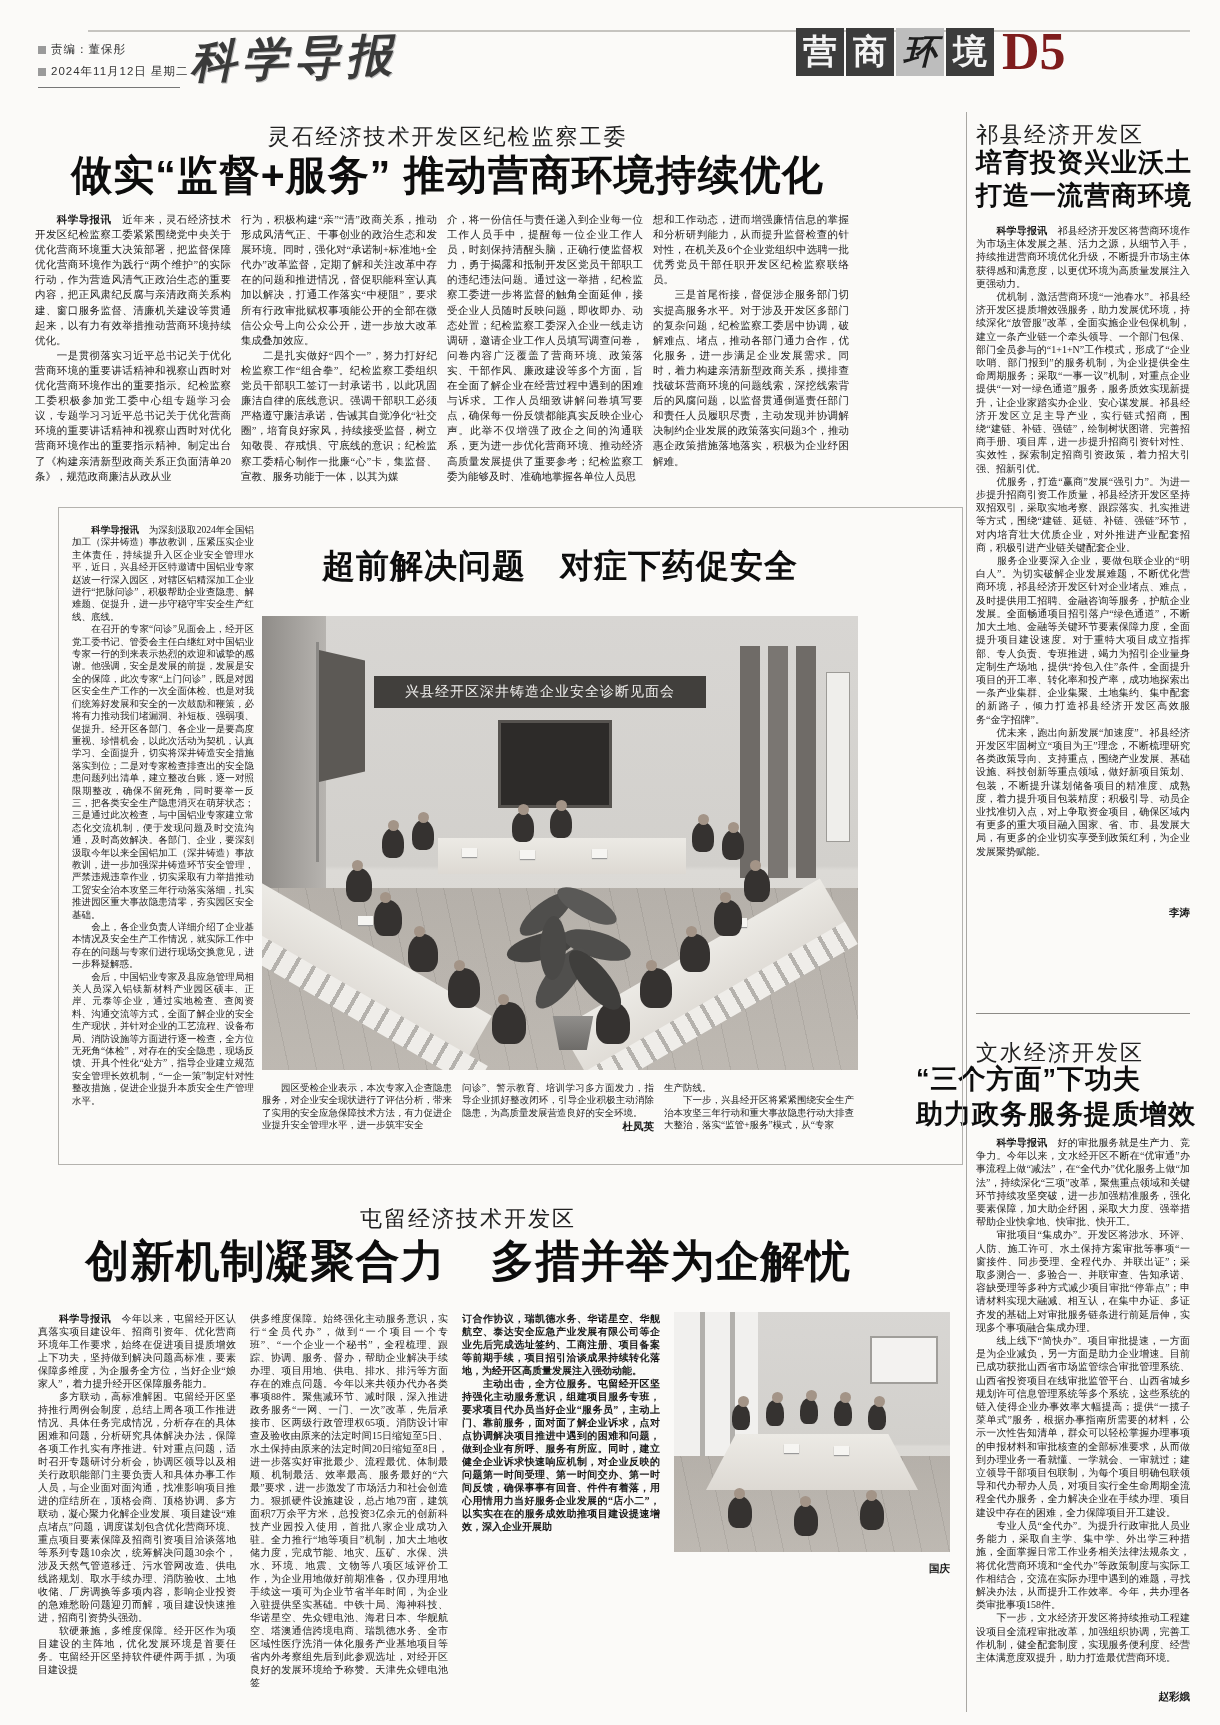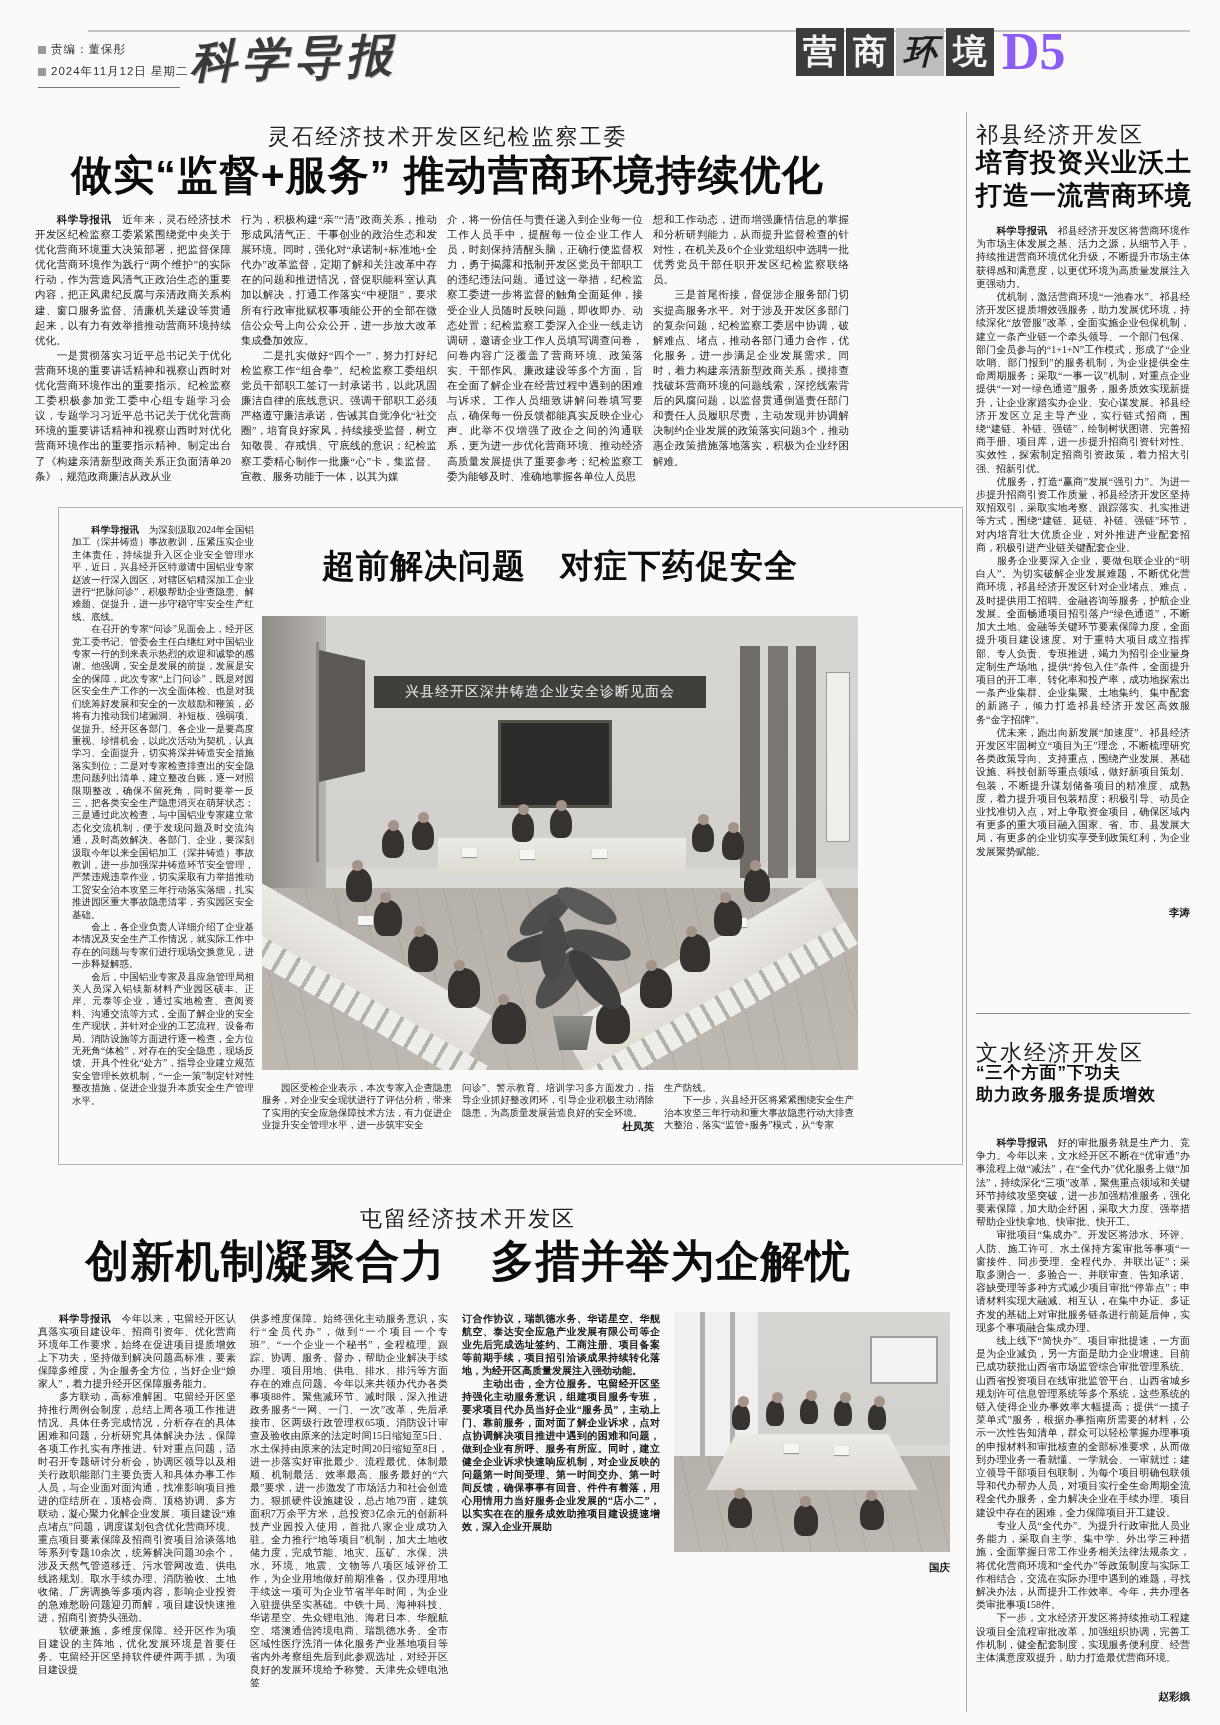--- a/index.html
+++ b/index.html
@@ -7,35 +7,35 @@
         font-family:"Liberation Sans",sans-serif;color:#1c1c1c;}
   .abs{position:absolute;}
   
   .ed-line{font-size:11.5px;color:#333;letter-spacing:1px;}
   .ed-sq{display:inline-block;width:8px;height:8px;background:#9a9a9a;margin-right:5px;vertical-align:middle;}
   .masthead{font-family:"Liberation Serif",serif;font-style:italic;font-weight:bold;font-size:46px;
             color:#3a3a3a;letter-spacing:6px;transform:rotate(-2deg);text-shadow:1px 1px 0 #bbb;}
   .sec-block{width:48px;height:48px;background:#3c3c3c;color:#f4f4f4;font-weight:bold;font-size:34px;
              display:flex;align-items:center;justify-content:center;}
   .sec-block.alt{background:#bdbdbd;color:#1e1e1e;font-family:"Liberation Serif",serif;font-style:italic;}
-  .pageno{font-family:"Liberation Serif",serif;font-weight:bold;font-size:52px;color:#8b5cf6;}
+  .pageno{font-family:"Liberation Serif",serif;font-weight:bold;font-size:52px;color:#7f1d1d;}
   .rule{background:#c6c4c0;}
   
   .kicker{font-size:22px;color:#222;letter-spacing:2px;}
   .kicker.ctr{text-align:center;}
   .headline-xl{font-weight:900;color:#0d0d0d;text-align:center;letter-spacing:1px;}
   .headline-side{font-weight:900;color:#0d0d0d;line-height:1.28;letter-spacing:1px;}
   .bodycol{white-space:pre-wrap;text-align:justify;overflow:hidden;color:#1b1b1b;
            font-family:"Liberation Serif",serif;}
   .t1{font-size:10.5px;line-height:15.1px;}
   .t2{font-size:10px;line-height:13.2px;}
   .t3{font-size:9.5px;line-height:12.4px;}
   .t4{font-size:10px;line-height:13px;}
   .lead{font-weight:bold;font-family:"Liberation Sans",sans-serif;}
-  .byl{font-weight:bold;text-align:right;font-size:10.5px;padding-top:2px;font-family:Liberation Mono, monospace;}
+  .byl{font-weight:bold;text-align:right;font-size:10.5px;padding-top:2px;font-family:Liberation Serif, serif;}
   .box{border:1px solid #b4b2ae;}
   
   .photo{overflow:hidden;background:linear-gradient(#d8d6d3 0%,#d2d0cc 55%,#dcdad6 56%,#d6d3cf 100%);}
   .photo .floor{position:absolute;left:0;right:0;bottom:0;height:40%;
      background:repeating-linear-gradient(78deg,#d8d5d1 0 26px,#c9c6c2 26px 27px),linear-gradient(#d6d3cf,#e0ddd9);background-blend-mode:multiply;}
   .person{position:absolute;width:22px;height:30px;background:#353230;border-radius:50% 50% 34% 34%;}
   .person:before{content:"";position:absolute;left:6px;top:-8px;width:11px;height:11px;border-radius:50%;background:#a39487;}
   .tbl{position:absolute;background:linear-gradient(#eceae5,#ddd9d3);}
   .panel{position:absolute;background:repeating-linear-gradient(90deg,#efede9 0 13px,#b5b2ad 13px 17px);}
   .leaf{position:absolute;background:#4f4e4c;border-radius:50%;}
@@ -88,21 +88,21 @@
   <div class="abs bodycol t2" style="left:976px;top:224px;width:214px;height:676px;"><span>　　</span><b class="lead">科学导报讯</b><span>　祁县经济开发区将营商环境作为市场主体发展之基、活力之源，从细节入手，持续推进营商环境优化升级，不断提升市场主体获得感和满意度，以更优环境为高质量发展注入更强动力。
 　　优机制，激活营商环境“一池春水”。祁县经济开发区提质增效强服务，助力发展优环境，持续深化“放管服”改革，全面实施企业包保机制，建立一条产业链一个牵头领导、一个部门包保、部门全员参与的“1+1+N”工作模式，形成了“企业吹哨、部门报到”的服务机制，为企业提供全生命周期服务；采取“一事一议”机制，对重点企业提供“一对一绿色通道”服务，服务质效实现新提升，让企业家踏实办企业、安心谋发展。祁县经济开发区立足主导产业，实行链式招商，围绕“建链、补链、强链”，绘制树状图谱、完善招商手册、项目库，进一步提升招商引资针对性、实效性，探索制定招商引资政策，着力招大引强、招新引优。
 　　优服务，打造“赢商”发展“强引力”。为进一步提升招商引资工作质量，祁县经济开发区坚持双招双引，采取实地考察、跟踪落实、扎实推进等方式，围绕“建链、延链、补链、强链”环节，对内培育壮大优质企业，对外推进产业配套招商，积极引进产业链关键配套企业。
 　　服务企业要深入企业，要做包联企业的“明白人”。为切实破解企业发展难题，不断优化营商环境，祁县经济开发区针对企业堵点、难点，及时提供用工招聘、金融咨询等服务，护航企业发展。全面畅通项目招引落户“绿色通道”，不断加大土地、金融等关键环节要素保障力度，全面提升项目建设速度。对于重特大项目成立指挥部、专人负责、专班推进，竭力为招引企业量身定制生产场地，提供“拎包入住”条件，全面提升项目的开工率、转化率和投产率，成功地探索出一条产业集群、企业集聚、土地集约、集中配套的新路子，倾力打造祁县经济开发区高效服务“金字招牌”。
 　　优未来，跑出向新发展“加速度”。祁县经济开发区牢固树立“项目为王”理念，不断梳理研究各类政策导向、支持重点，围绕产业发展、基础设施、科技创新等重点领域，做好新项目策划、包装，不断提升谋划储备项目的精准度、成熟度，着力提升项目包装精度；积极引导、动员企业找准切入点，对上争取资金项目，确保区域内有更多的重大项目融入国家、省、市、县发展大局，有更多的企业切实享受到政策红利，为企业发展聚势赋能。</span></div>
   <div class="abs byl" style="left:976px;top:904px;width:214px;">李涛</div>
 
   <div class="abs rule" style="left:976px;top:1013px;width:214px;height:1px;background:#8d8b87;"></div>
 
   <div class="abs kicker" style="left:976px;top:1038px;">文水经济开发区</div>
-  <div class="abs headline-side" style="left:976px;top:1062px;font-size:17px;">
+  <div class="abs headline-side" style="left:916px;top:1062px;font-size:27px;">
     <div>“三个方面”下功夫</div>
     <div>助力政务服务提质增效</div>
   </div>
   <div class="abs bodycol t2" style="left:976px;top:1136px;width:214px;height:548px;"><span>　　</span><b class="lead">科学导报讯</b><span>　好的审批服务就是生产力、竞争力。今年以来，文水经开区不断在“优审通”办事流程上做“减法”，在“全代办”优化服务上做“加法”，持续深化“三项”改革，聚焦重点领域和关键环节持续攻坚突破，进一步加强精准服务，强化要素保障，加大助企纾困，采取大力度、强举措帮助企业快拿地、快审批、快开工。
 　　审批项目“集成办”。开发区将涉水、环评、人防、施工许可、水土保持方案审批等事项“一窗接件、同步受理、全程代办、并联出证”；采取多测合一、多验合一、并联审查、告知承诺、容缺受理等多种方式减少项目审批“停靠点”；申请材料实现大融减、相互认，在集中办证、多证齐发的基础上对审批服务链条进行前延后伸，实现多个事项融合集成办理。
 　　线上线下“简快办”。项目审批提速，一方面是为企业减负，另一方面是助力企业增速。目前已成功获批山西省市场监管综合审批管理系统、山西省投资项目在线审批监管平台、山西省城乡规划许可信息管理系统等多个系统，这些系统的链入使得企业办事效率大幅提高；提供“一揽子菜单式”服务，根据办事指南所需要的材料，公示一次性告知清单，群众可以轻松掌握办理事项的申报材料和审批核查的全部标准要求，从而做到办理业务一看就懂、一学就会、一审就过；建立领导干部项目包联制，为每个项目明确包联领导和代办帮办人员，对项目实行全生命周期全流程全代办服务，全力解决企业在手续办理、项目建设中存在的困难，全力保障项目开工建设。
 　　专业人员“全代办”。为提升行政审批人员业务能力，采取自主学、集中学、外出学三种措施，全面掌握日常工作业务相关法律法规条文，将优化营商环境和“全代办”等政策制度与实际工作相结合，交流在实际办理中遇到的难题，寻找解决办法，从而提升工作效率。今年，共办理各类审批事项158件。
 　　下一步，文水经济开发区将持续推动工程建设项目全流程审批改革，加强组织协调，完善工作机制，健全配套制度，实现服务便利度、经营主体满意度双提升，助力打造最优营商环境。</span></div>
   <div class="abs byl" style="left:976px;top:1688px;width:214px;">赵彩娥</div>
 

